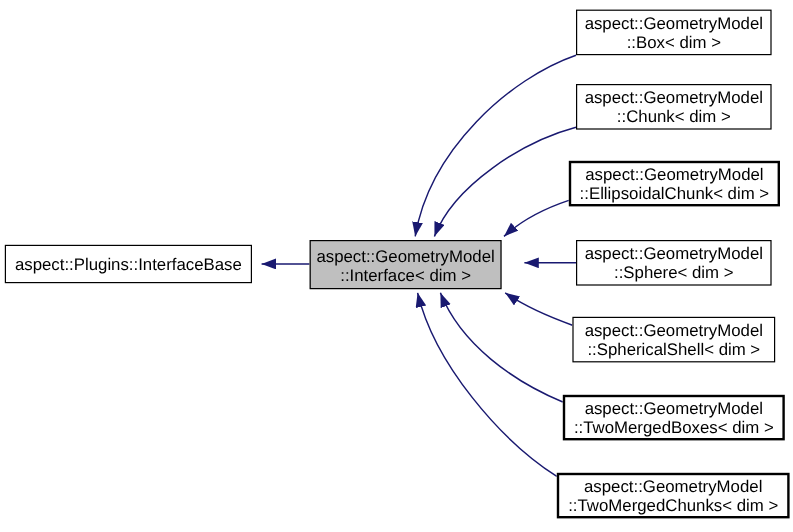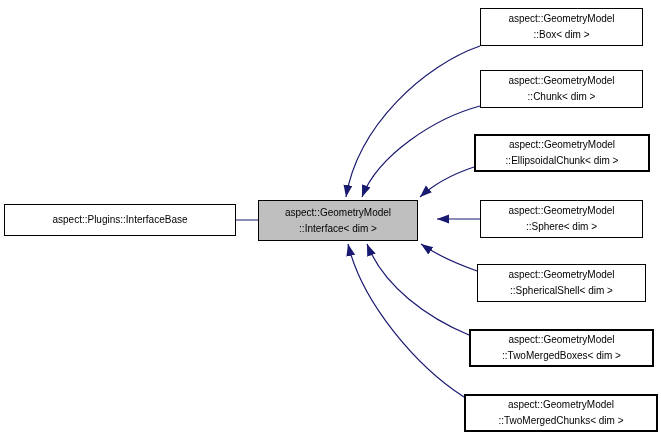--- a/index.html
+++ b/index.html
@@ -11,21 +11,21 @@
     overflow:hidden;
   }
   #edges{position:absolute;left:0;top:0;width:661px;height:443px;}
   .node{
     position:absolute;
     box-sizing:border-box;
     background:#ffffff;
     border:1px solid #000000;
     display:flex;align-items:center;justify-content:center;
     text-align:center;
-    font-size:10px;line-height:16px;color:#000000;
+    font-size:14px;line-height:16px;color:#000000;
     white-space:pre-line;
   }
   .node.thick{border-width:2px;}
   .node.focus{background:#bfbfbf;}
   .node span{white-space:pre-line;}
 </style>
 </head>
 <body>
 
 <div id="canvas">
@@ -41,21 +41,21 @@
       <path d="M 480 46 C 425 65, 358 125, 346 197" marker-end="url(#arrow)"></path>
       <path d="M 480 106 C 435 118, 378 155, 362 197" marker-end="url(#arrow)"></path>
       <path d="M 474 167 C 447 176, 432 186, 420 197" marker-end="url(#arrow)"></path>
       <path d="M 480 219 L 437 219" marker-end="url(#arrow)"></path>
       <path d="M 477 271 C 449 261, 434 253, 421 244" marker-end="url(#arrow)"></path>
       <path d="M 469 335 C 428 318, 384 287, 367 244" marker-end="url(#arrow)"></path>
       <path d="M 464 397 C 417 367, 362 303, 348 244" marker-end="url(#arrow)"></path>
     </g>
   </svg>
 
-  <div class="node" style="left:4px;top:204px;width:232px;height:32px;">
+  <div class="node" style="left:4px;top:204px;width:206px;height:32px;">
     <span>aspect::Plugins::InterfaceBase</span>
   </div>
 
   <div class="node focus" style="left:258px;top:200px;width:160px;height:41px;">
     <span>aspect::GeometryModel
 ::Interface&lt; dim &gt;</span>
   </div>
 
   <div class="node" style="left:480px;top:8px;width:163px;height:38px;">
     <span>aspect::GeometryModel

